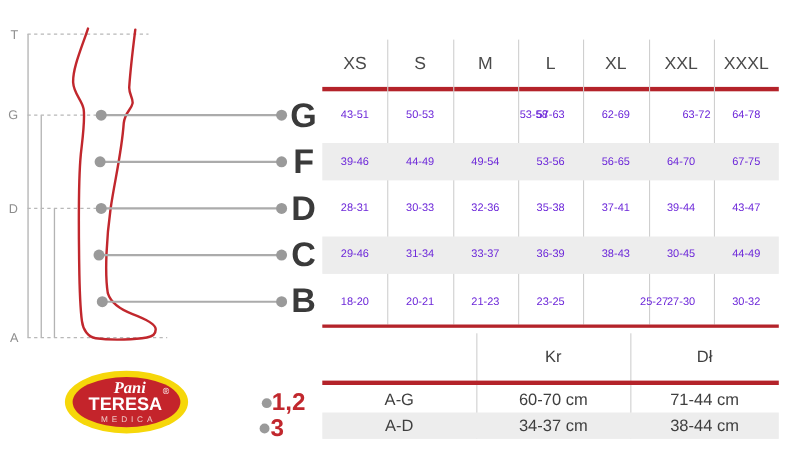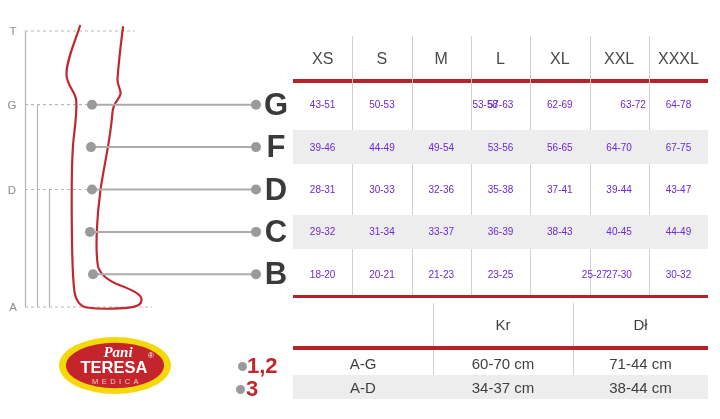--- a/index.html
+++ b/index.html
@@ -135,26 +135,26 @@
         <div class="val-cell" style="left: 59.3px; width: 59.3px;">30-33</div>
         <div class="val-cell" style="left: 118.6px; width: 59.3px;">32-36</div>
         <div class="val-cell" style="left: 177.9px; width: 59.3px; text-align: center;">35-38</div>
         <div class="val-cell" style="left: 237.2px; width: 59.3px;">37-41</div>
         <div class="val-cell" style="left: 296.5px; width: 59.3px;">39-44</div>
         <div class="val-cell" style="left: 355.8px; width: 59.3px;">43-47</div>
       </div>
       <div class="rail-letter" style="left: 259px; top: 174.5px;">D</div>
       <div class="trow" style="top: 210.7px;">
         <div class="row-band"></div>
-        <div class="val-cell" style="left: 0px; width: 59.3px;">29-32</div>
+        <div class="val-cell" style="left: 0px; width: 59.3px;">29-46</div>
         <div class="val-cell" style="left: 59.3px; width: 59.3px;">31-34</div>
         <div class="val-cell" style="left: 118.6px; width: 59.3px;">33-37</div>
         <div class="val-cell" style="left: 177.9px; width: 59.3px;">36-39</div>
         <div class="val-cell" style="left: 237.2px; width: 59.3px;">38-43</div>
-        <div class="val-cell" style="left: 296.5px; width: 59.3px;">40-45</div>
+        <div class="val-cell" style="left: 296.5px; width: 59.3px;">30-45</div>
         <div class="val-cell" style="left: 355.8px; width: 59.3px;">44-49</div>
       </div>
       <div class="rail-letter" style="left: 259px; top: 216.9px;">C</div>
       <div class="trow" style="top: 253.1px;">
         <div class="val-cell" style="left: 0px; width: 59.3px;">18-20</div>
         <div class="val-cell" style="left: 59.3px; width: 59.3px;">20-21</div>
         <div class="val-cell" style="left: 118.6px; width: 59.3px;">21-23</div>
         <div class="val-cell" style="left: 177.9px; width: 59.3px;">23-25</div>
         <div class="val-cell" style="left: 235px; width: 59.3px; padding-left: 37px;">25-27</div>
         <div class="val-cell" style="left: 296.5px; width: 59.3px;">27-30</div>

